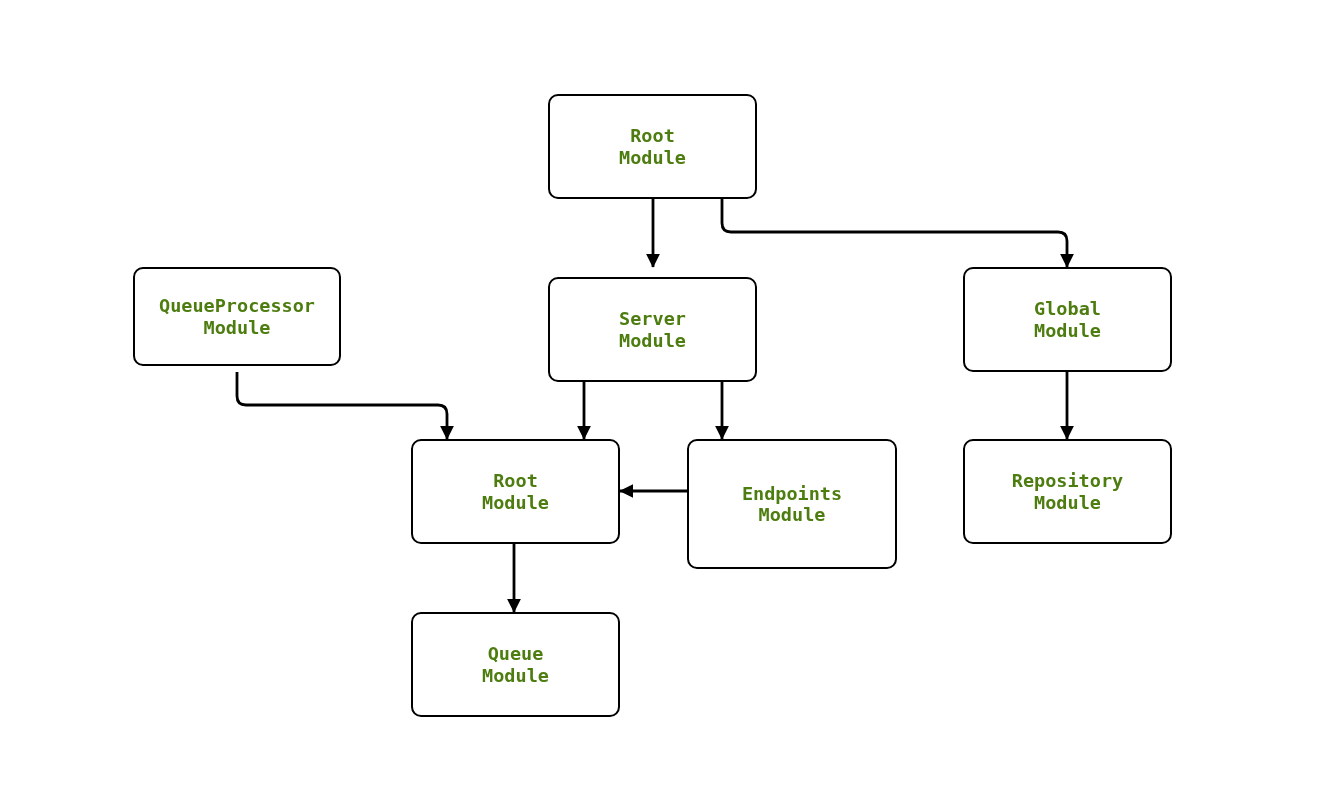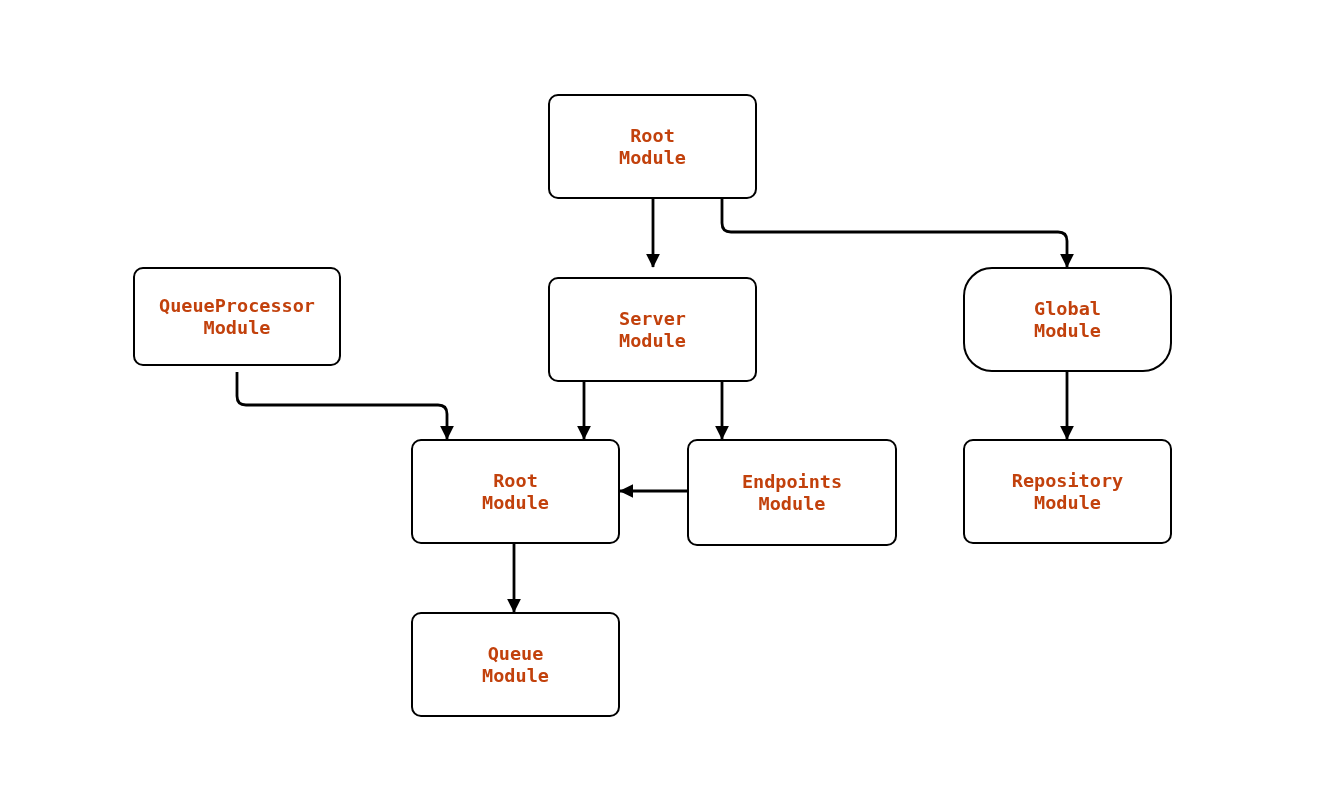--- a/index.html
+++ b/index.html
@@ -28,21 +28,21 @@
     border: 2.8px solid #000000;
     border-radius: 10px;
     display: flex;
     flex-direction: column;
     align-items: center;
     justify-content: center;
     text-align: center;
     font-weight: 700;
     font-size: 18.5px;
     line-height: 21.5px;
-    color: #c2410c;
+    color: #4d7c0f;
     letter-spacing: 0px;
   }
   .edge-path {
     fill: none;
     stroke: #000000;
     stroke-width: 2.8px;
   }
 </style>
 </head>
 <body>
@@ -71,29 +71,29 @@
         <div>Module</div>
       </div>
       <div class="node" style="left: 133px; top: 267px; width: 208px; height: 99px;">
         <div>QueueProcessor</div>
         <div>Module</div>
       </div>
       <div class="node" style="left: 548px; top: 277px; width: 209px; height: 105px;">
         <div>Server</div>
         <div>Module</div>
       </div>
-      <div class="node" style="left: 963px; top: 267px; width: 209px; height: 105px; border-radius: 29px;">
+      <div class="node" style="left: 963px; top: 267px; width: 209px; height: 105px;">
         <div>Global</div>
         <div>Module</div>
       </div>
       <div class="node" style="left: 411px; top: 439px; width: 209px; height: 105px;">
         <div>Root</div>
         <div>Module</div>
       </div>
-      <div class="node" style="left: 687px; top: 439px; width: 210px; height: 107px;">
+      <div class="node" style="left: 687px; top: 439px; width: 210px; height: 130px;">
         <div>Endpoints</div>
         <div>Module</div>
       </div>
       <div class="node" style="left: 963px; top: 439px; width: 209px; height: 105px;">
         <div>Repository</div>
         <div>Module</div>
       </div>
       <div class="node" style="left: 411px; top: 612px; width: 209px; height: 105px; text-align: center;">
         <div>Queue</div>
         <div>Module</div>

